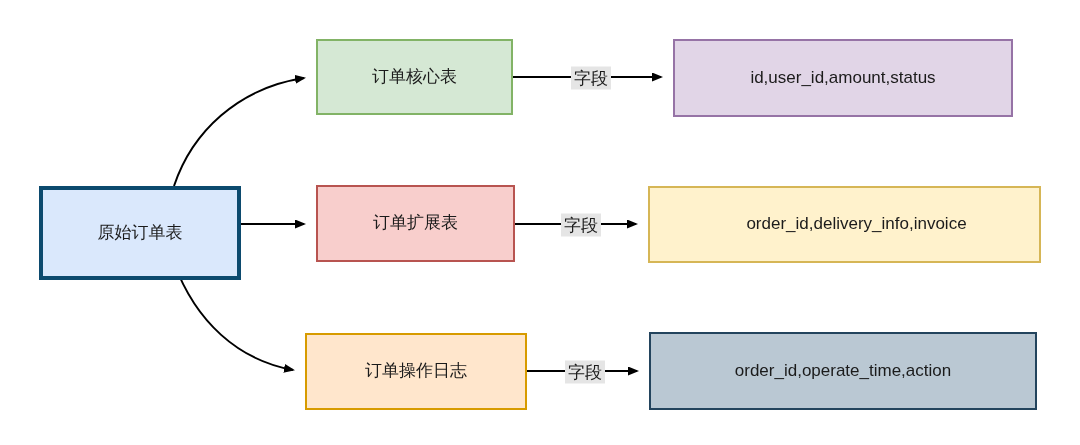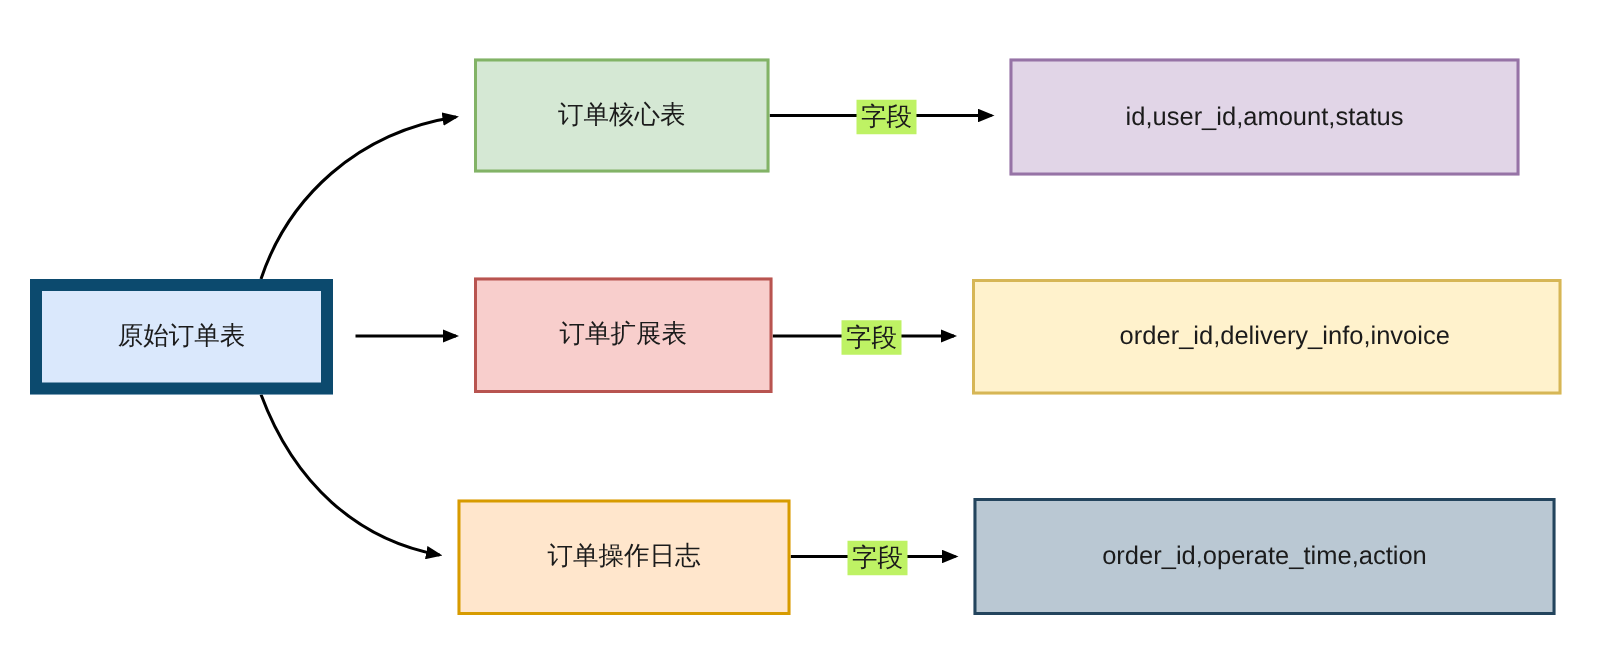--- a/index.html
+++ b/index.html
@@ -29,41 +29,41 @@
     display: flex;
     align-items: center;
     justify-content: center;
     font-size: 17px;
     color: #1b1b1b;
     text-align: center;
     line-height: 1.2;
   }
   
   .node-source {
-    left: 20px; top: 186px; width: 202px; height: 77px;
-    background: #dae8fc; border: 8px solid #0c4a6e;
+    left: 39px; top: 186px; width: 202px; height: 94px;
+    background: #dae8fc; border: 4px solid #0c4a6e;
   }
   
   .node-core      { left: 316px; top: 39px;  width: 197px; height: 76px;
                     background: #d5e8d4; border: 2px solid #82b366; align-items: center; }
   .node-extension { left: 316px; top: 185px; width: 199px; height: 77px;
                     background: #f8cecc; border: 2px solid #b85450; }
   .node-log       { left: 305px; top: 333px; width: 222px; height: 77px;
                     background: #ffe6cc; border: 2px solid #d79b00; }
   
   .node-core-fields      { left: 673px; top: 39px;  width: 340px; height: 78px;
                            background: #e1d5e7; border: 2px solid #9673a6; }
   .node-extension-fields { left: 648px; top: 186px; width: 393px; height: 77px;
                            background: #fff2cc; border: 2px solid #d6b656; padding-left: 24px; }
   .node-log-fields       { left: 649px; top: 332px; width: 388px; height: 78px;
                            background: #bac8d3; border: 2px solid #23445d; }
   .edge-label {
     position: absolute;
     transform: translate(-50%, -50%);
-    background: #bef264;
+    background: #e5e5e5;
     padding: 0 3px;
     font-size: 17px;
     color: #1b1b1b;
     white-space: nowrap;
     font-family: Liberation Serif, serif;
   }
   .edge-label-1 { left: 591px; top: 78px; }
   .edge-label-2 { left: 581px; top: 225px; }
   .edge-label-3 { left: 585px; top: 372px; }
   .watermark {

